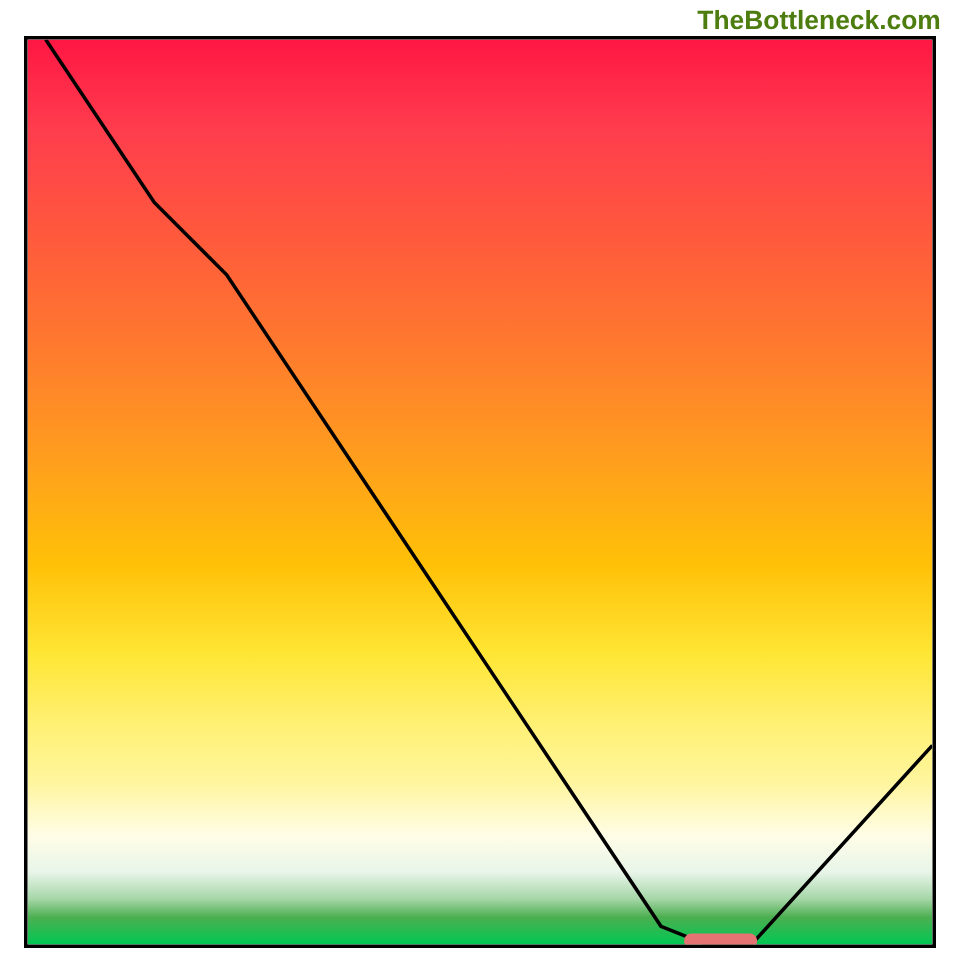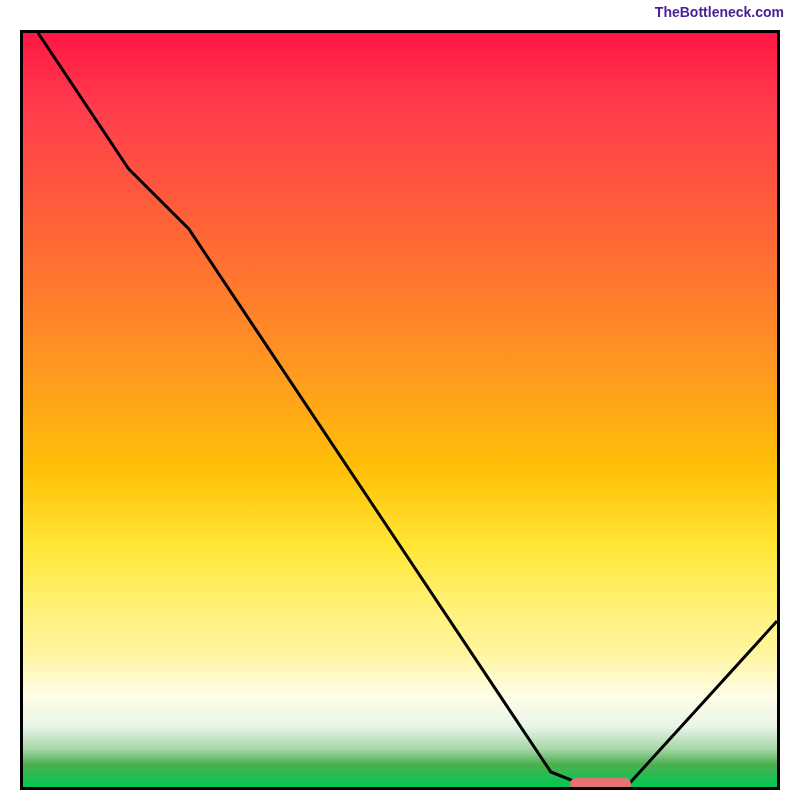--- a/index.html
+++ b/index.html
@@ -12,23 +12,23 @@
   }
   .container {
     position: relative;
     width: 800px;
     height: 800px;
   }
   .watermark {
     position: absolute;
     top: 4px;
     right: 16px;
-    font-size: 14px;
+    font-size: 22px;
     font-weight: bold;
-    color: #4c1d95;
+    color: #4d7c0f;
     z-index: 10;
   }
   .plot-frame {
     position: absolute;
     left: 20px;
     top: 30px;
     width: 760px;
     height: 760px;
     border: 3px solid #000;
     overflow: hidden;

